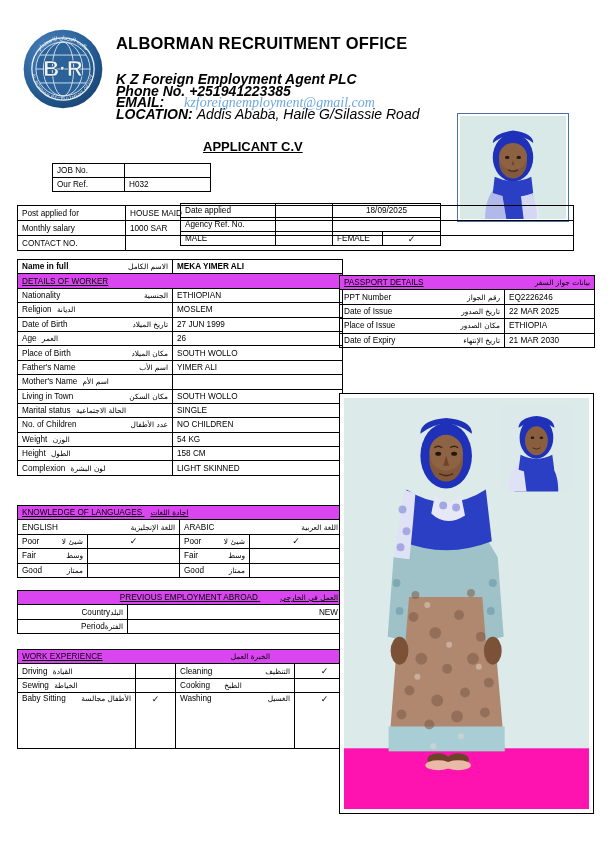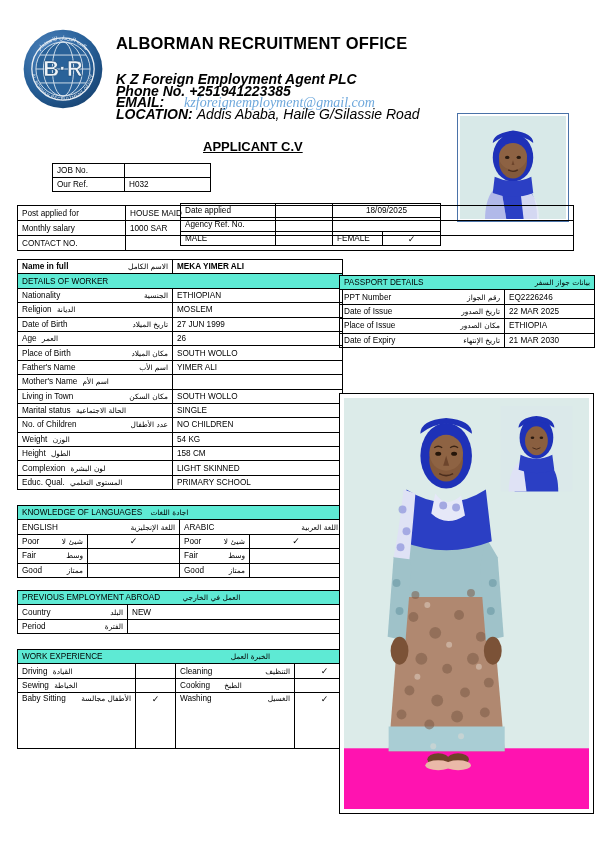--- a/index.html
+++ b/index.html
@@ -25,21 +25,21 @@
   .photo-inner{width:100%;height:100%;position:relative;overflow:hidden;background:#d8e9e8;}
 
   
   .cv-title{position:absolute;left:203px;top:139px;font-size:13px;font-weight:bold;
     text-decoration:underline;}
 
   
   table{border-collapse:collapse;position:absolute;font-size:8.2px;table-layout:fixed;}
   td{border:0.8px solid #000;padding:1px 4px;height:13px;box-sizing:border-box;
      vertical-align:middle;overflow:hidden;white-space:nowrap;}
-  .bandhead td{background:#5eead4;font-size:8.2px;}
+  .bandhead td{background:#d946ef;font-size:8.2px;text-decoration:underline;}
   .ar{font-family:"DejaVu Sans",sans-serif;font-size:7.4px;direction:rtl;unicode-bidi:embed;}
   .lblcell{position:relative;}
   .lblcell .arr{float:right;}
   .ck{text-align:center;font-size:9px;}
 
   
   #tbl-job{left:17px;top:163px;width:158px;margin-left:35px;}
   #tbl-job td{height:14px;}
   
   #tbl-date{left:180px;top:159px;width:260px;margin-top:44px;}
@@ -51,21 +51,21 @@
   
   #tbl-worker{left:17px;top:259px;width:325px;}
   #tbl-worker td{height:14.4px;}
   
   #tbl-pass{left:339px;top:275px;width:255px;}
   #tbl-pass td{height:14.4px;}
   
   #tbl-lang{left:17px;top:505px;width:325px;}
   #tbl-lang td{height:14.4px;}
   
-  #tbl-prev{left:17px;top:590px;width:325px;}
+  #tbl-prev{left:17px;top:590px;width:325px;text-align:right;}
   #tbl-prev td{height:14.4px;}
   
   #tbl-work{left:17px;top:649px;width:337px;}
   #tbl-work td{height:14.4px;}
   #tbl-work td.tall{height:56px;vertical-align:top;}
 
   
   .bigphoto-box{position:absolute;left:339px;top:393px;width:255px;height:421px;
     border:0.8px solid #000;background:#fff;box-sizing:border-box;padding:4px;}
   .bigphoto{position:relative;width:100%;height:100%;background:#dcebe9;overflow:hidden;}
@@ -314,27 +314,20 @@
         </td>
         <td>158 CM</td>
       </tr>
       <tr>
         <td class="lblcell">
           <span>Complexion</span>
           <span class="ar" style="margin-left:3px">لون البشرة</span>
         </td>
         <td>LIGHT SKINNED</td>
       </tr>
-      <tr>
-        <td class="lblcell">
-          <span>Educ. Qual.</span>
-          <span class="ar" style="margin-left:3px">المستوى التعلمي</span>
-        </td>
-        <td>PRIMARY SCHOOL</td>
-      </tr>
     </tbody>
   </table>
 
   <table id="tbl-pass">
     <colgroup>
         <col style="width:165px">
         <col style="width:90px">
       </colgroup>
     <tbody>
       <tr class="bandhead">

